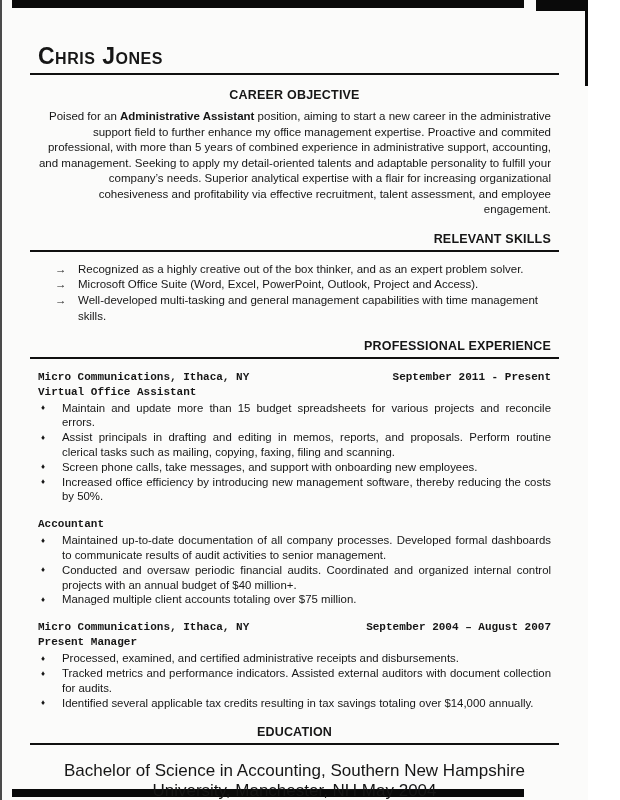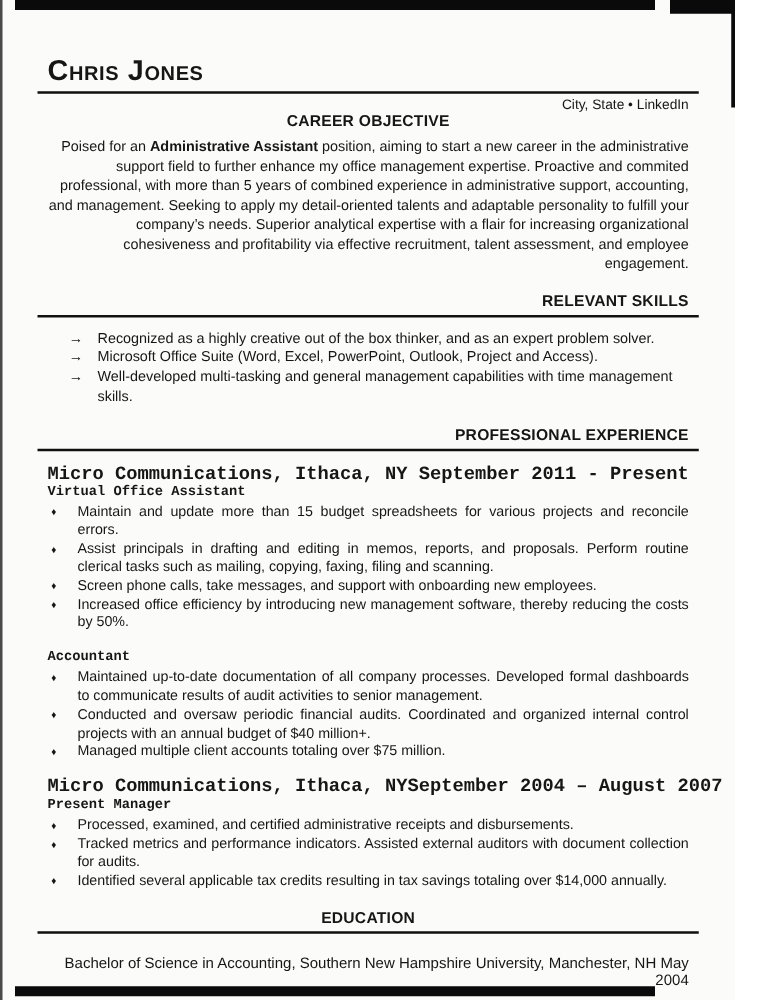--- a/index.html
+++ b/index.html
@@ -35,21 +35,21 @@
     margin: 4px -8px 0 -8px; height: 0;
   }
   hr.header-rule { margin-top: 5px; }
   .location { text-align: right; font-size: 11px; margin-top: 3px; }
 
   
   .section-title {
     font-size: 12.5px; font-weight: 700; text-align: center;
     letter-spacing: 0.2px; margin: 0;
   }
-  .sec-objective .section-title { }
+  .sec-objective .section-title { margin-top: 13px; }
   .sec-skills .section-title,
   .sec-experience .section-title { margin-top: 14px; text-align: right; }
   .sec-education .section-title { margin-top: 15px; }
 
   
   .objective-text {
     font-size: 11.5px; line-height: 15.5px; text-align: right;
     margin: 7px 0 0 0;
   }
 
@@ -60,54 +60,53 @@
     font-size: 11.5px; line-height: 15.8px;
   }
   .skill-arrow { position: absolute; left: 17px; top: 0; }
 
   
   .job { margin-top: 11px; }
   .job + .job { margin-top: 13px; }
   .job-head {
     display: flex; justify-content: space-between;
     font-family: "Liberation Mono", "DejaVu Sans Mono", monospace;
-    font-size: 15px; font-weight: 700; line-height: 15px; white-space: nowrap; align-items: flex-end;
+    font-size: 11px; font-weight: 700; line-height: 15px; white-space: nowrap; align-items: flex-end;
   }
   .job-role {
     font-family: "Liberation Mono", "DejaVu Sans Mono", monospace;
     font-size: 11px; font-weight: 700; line-height: 15px;
   }
   .job-bullets { list-style: none; margin: 1px 0 0 0; padding: 0; }
   .job-bullets li {
     position: relative; padding-left: 24px;
     font-size: 11.4px; line-height: 14.8px; text-align: justify;
   }
   .bullet-diamond { position: absolute; left: 3px; top: 0.5px; font-size: 8px; }
 
   
-  .degree-line { text-align: right; font-size: 12px; margin: 16px 0 0 0; }
+  .degree-line { text-align: center; font-size: 17px; margin: 16px 0 0 0; }
 </style>
 </head>
 <body>
 
 <div class="page">
 
   <div class="bar-top"></div>
   <div class="bar-top-right"></div>
   <div class="strip-right"></div>
   <div class="strip-left"></div>
   <div class="bar-bottom"></div>
 
   <div class="content">
 
     <div class="header-row">
       <h1 class="name">Chris Jones</h1>
     </div>
     <hr class="rule header-rule">
-    <div class="location">City, State •  LinkedIn</div>
 
     <section class="sec-objective">
       <h2 class="section-title">CAREER OBJECTIVE</h2>
       <p class="objective-text"><span>Poised for an </span><strong>Administrative Assistant</strong><span> position, aiming to start a new career in the administrative support field to further enhance my office management expertise. Proactive and commited professional, with more than 5 years of combined experience in administrative support, accounting, and management. Seeking to apply my detail-oriented talents and adaptable personality to fulfill your company’s needs. Superior analytical expertise with a flair for increasing organizational cohesiveness and profitability via effective recruitment, talent assessment, and employee engagement.</span></p>
     </section>
 
     <section class="sec-skills">
       <h2 class="section-title">RELEVANT SKILLS</h2>
       <hr class="rule">
       <ul class="skills-list">

